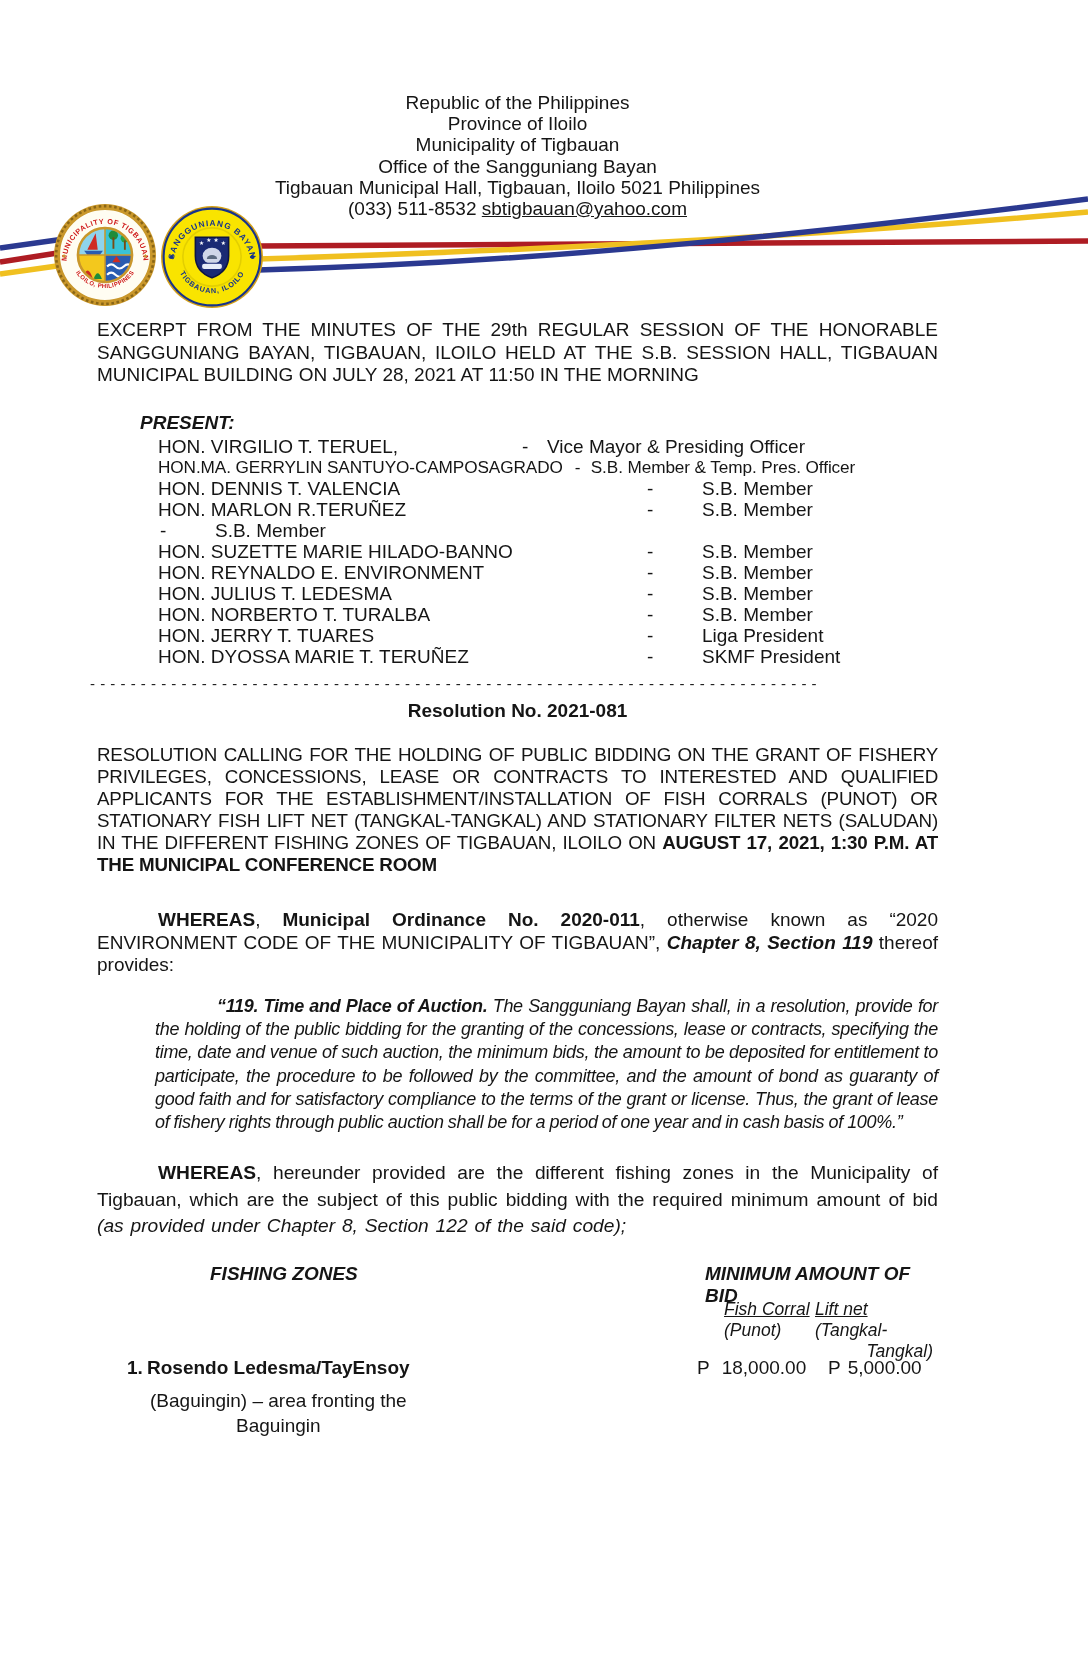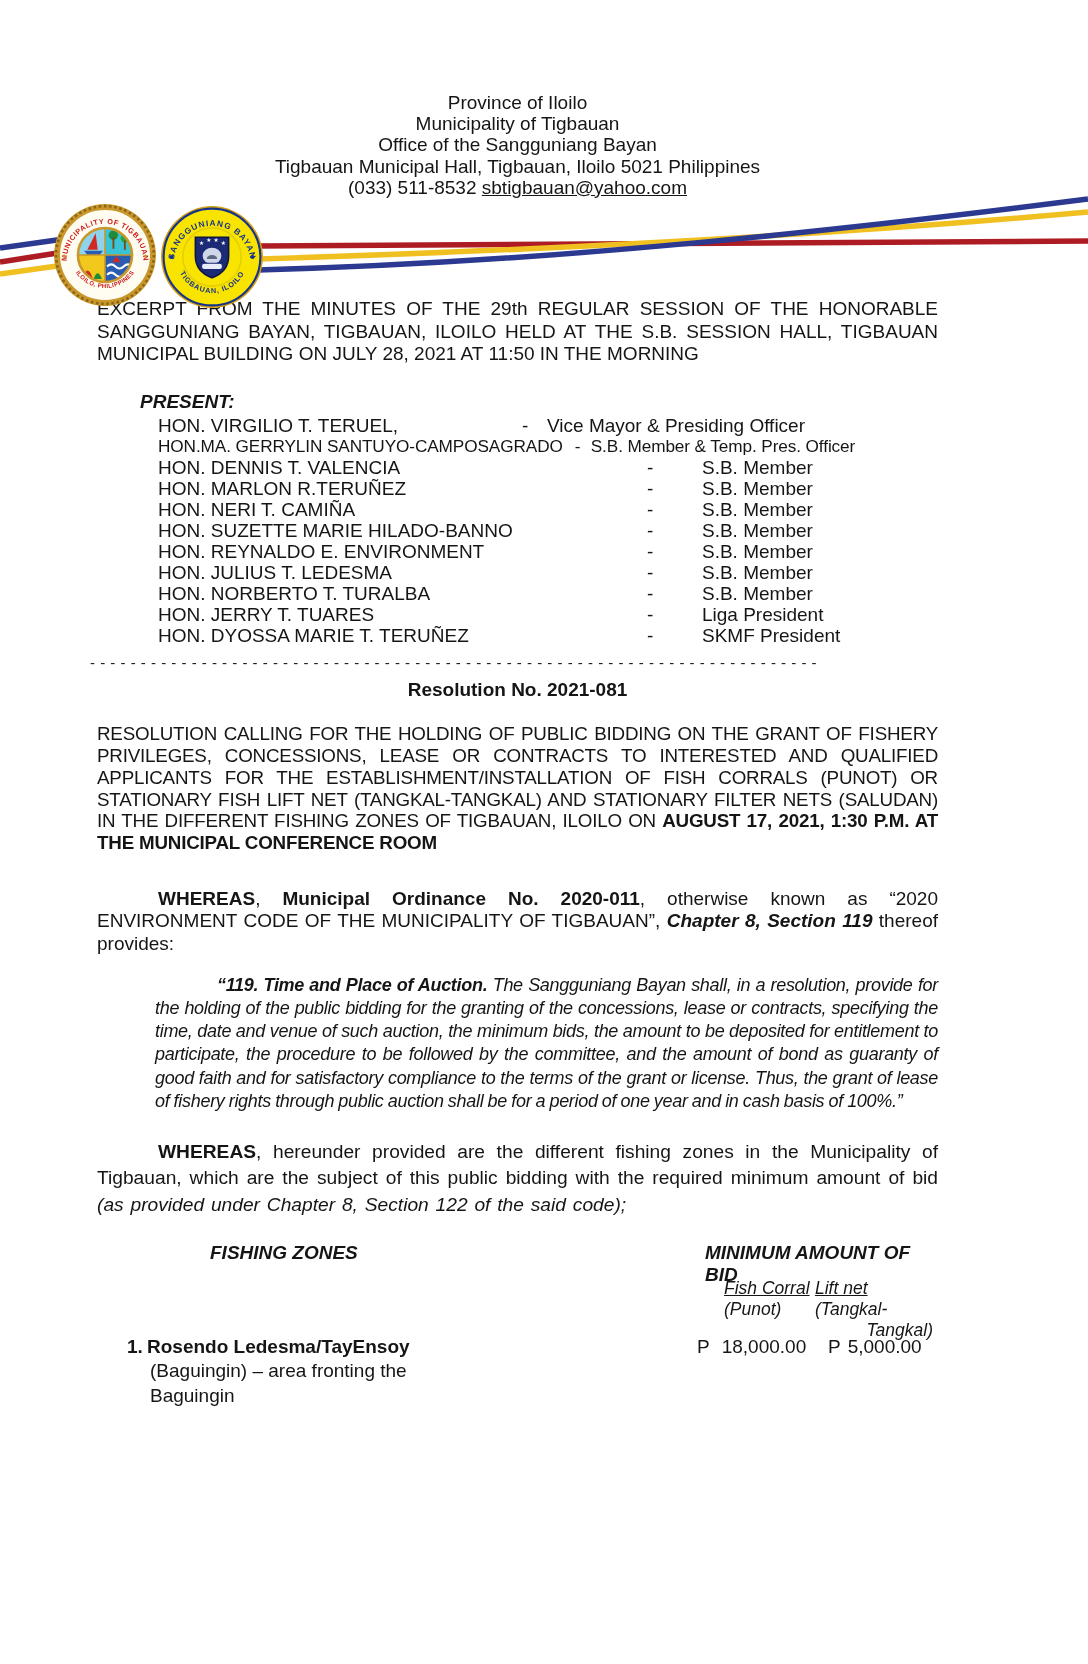--- a/index.html
+++ b/index.html
@@ -60,21 +60,21 @@
   
   .table-section {position:relative; margin-top:22px; height:220px; font-size:19px;}
   .zones-head {position:absolute; left:113px; top:2px; font-weight:bold; font-style:italic;text-align:center;}
   .bid-head   {position:absolute; left:608px; top:2px; font-weight:bold; font-style:italic;}
   .fish-head  {position:absolute; left:627px; top:38px; font-style:italic; font-size:17.5px; line-height:21px;}
   .lift-head  {position:absolute; left:718px; top:38px; font-style:italic; font-size:17.5px; line-height:21px; width:118px;}
   .lift-head .l2 {text-align:right;}
   .u {text-decoration:underline;}
   .bid-num  {position:absolute; left:30px;  top:96px; font-weight:bold;}
   .bid-name {position:absolute; left:50px;  top:96px; font-weight:bold;}
-  .bid-desc {position:absolute; left:53px;  top:119px; line-height:24.5px;}
+  .bid-desc {position:absolute; left:53px;  top:128px; line-height:24.5px;text-align:center;}
   .amt-fish {position:absolute; left:600px; top:96px;}
   .amt-lift {position:absolute; left:731px; top:96px;}
   .amt span.val-gap {display:inline-block; width:12px;}
   .amt-lift span.val-gap {width:7px;}
 </style>
 </head>
 <body>
 
 <div class="page">
 
@@ -154,20 +154,21 @@
     <text font-size="7" font-weight="bold" fill="#16338c" letter-spacing="0.8" font-family="Liberation Sans, sans-serif">
       <textPath href="#s-bot" startOffset="50%" text-anchor="middle">TIGBAUAN, ILOILO</textPath>
     </text>
     <circle cx="11" cy="50" r="2" fill="#16338c"></circle>
     <circle cx="89" cy="50" r="2" fill="#16338c"></circle>
   </svg>
 
   <div class="content">
 
     <div class="letterhead">
+      <div>Republic of the Philippines</div>
       <div>Province of Iloilo</div>
       <div>Municipality of Tigbauan</div>
       <div>Office of the Sangguniang Bayan</div>
       <div>Tigbauan Municipal Hall, Tigbauan, Iloilo 5021 Philippines</div>
       <div>
         <span>(033) 511-8532</span>
         <a>sbtigbauan@yahoo.com</a>
       </div>
     </div>
 
@@ -190,21 +191,20 @@
         <span class="att-name">HON. DENNIS T. VALENCIA</span>
         <span class="att-dash">-</span>
         <span class="att-role">S.B. Member</span>
       </div>
       <div class="att-row">
         <span class="att-name">HON. MARLON R.TERUÑEZ</span>
         <span class="att-dash">-</span>
         <span class="att-role">S.B. Member</span>
       </div>
       <div class="att-row">
-        <span class="att-name">HON. NERI T. CAMIÑA</span>
         <span class="att-dash">-</span>
         <span class="att-role">S.B. Member</span>
       </div>
       <div class="att-row">
         <span class="att-name">HON. SUZETTE MARIE HILADO-BANNO</span>
         <span class="att-dash">-</span>
         <span class="att-role">S.B. Member</span>
       </div>
       <div class="att-row">
         <span class="att-name">HON. REYNALDO E. ENVIRONMENT</span>

